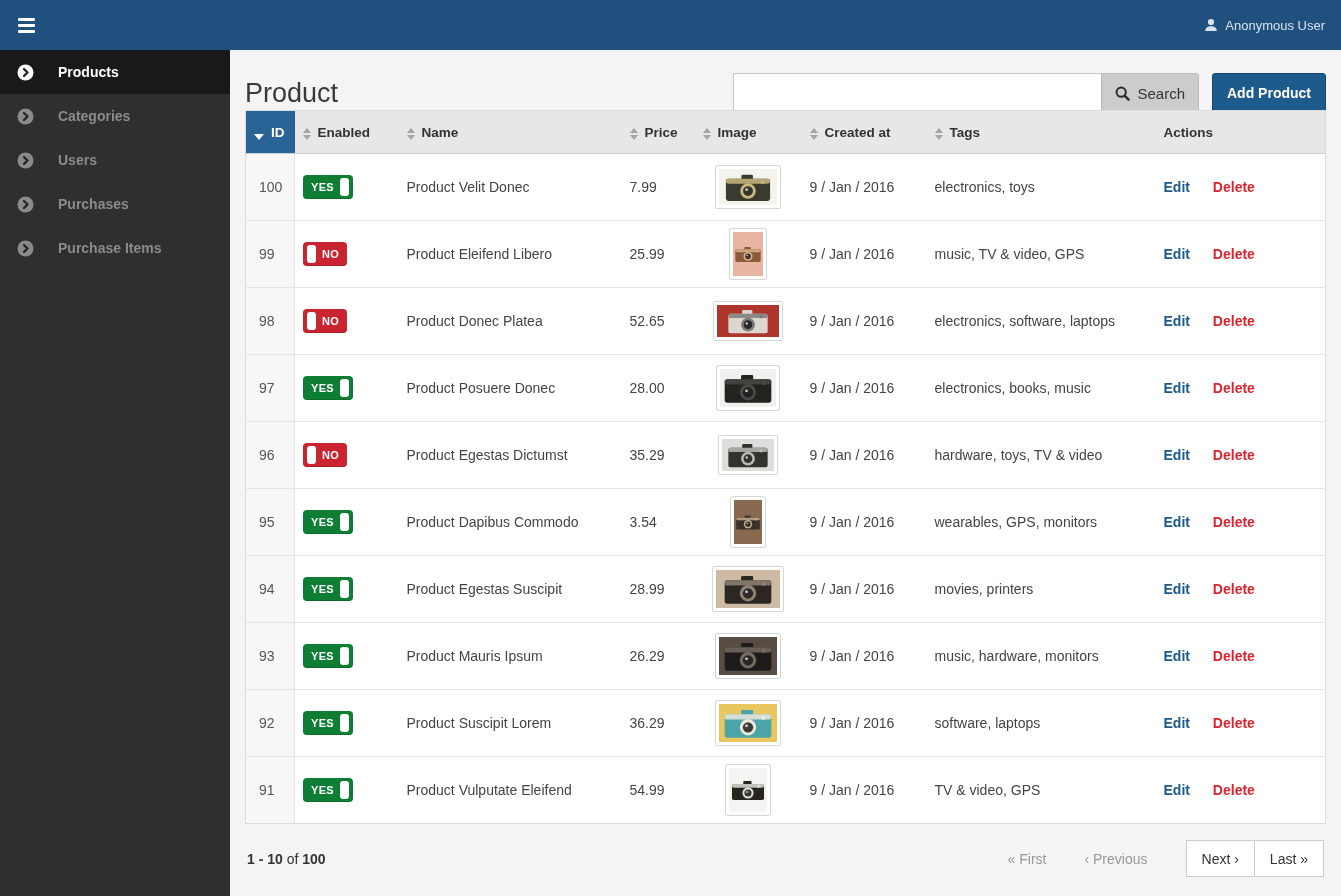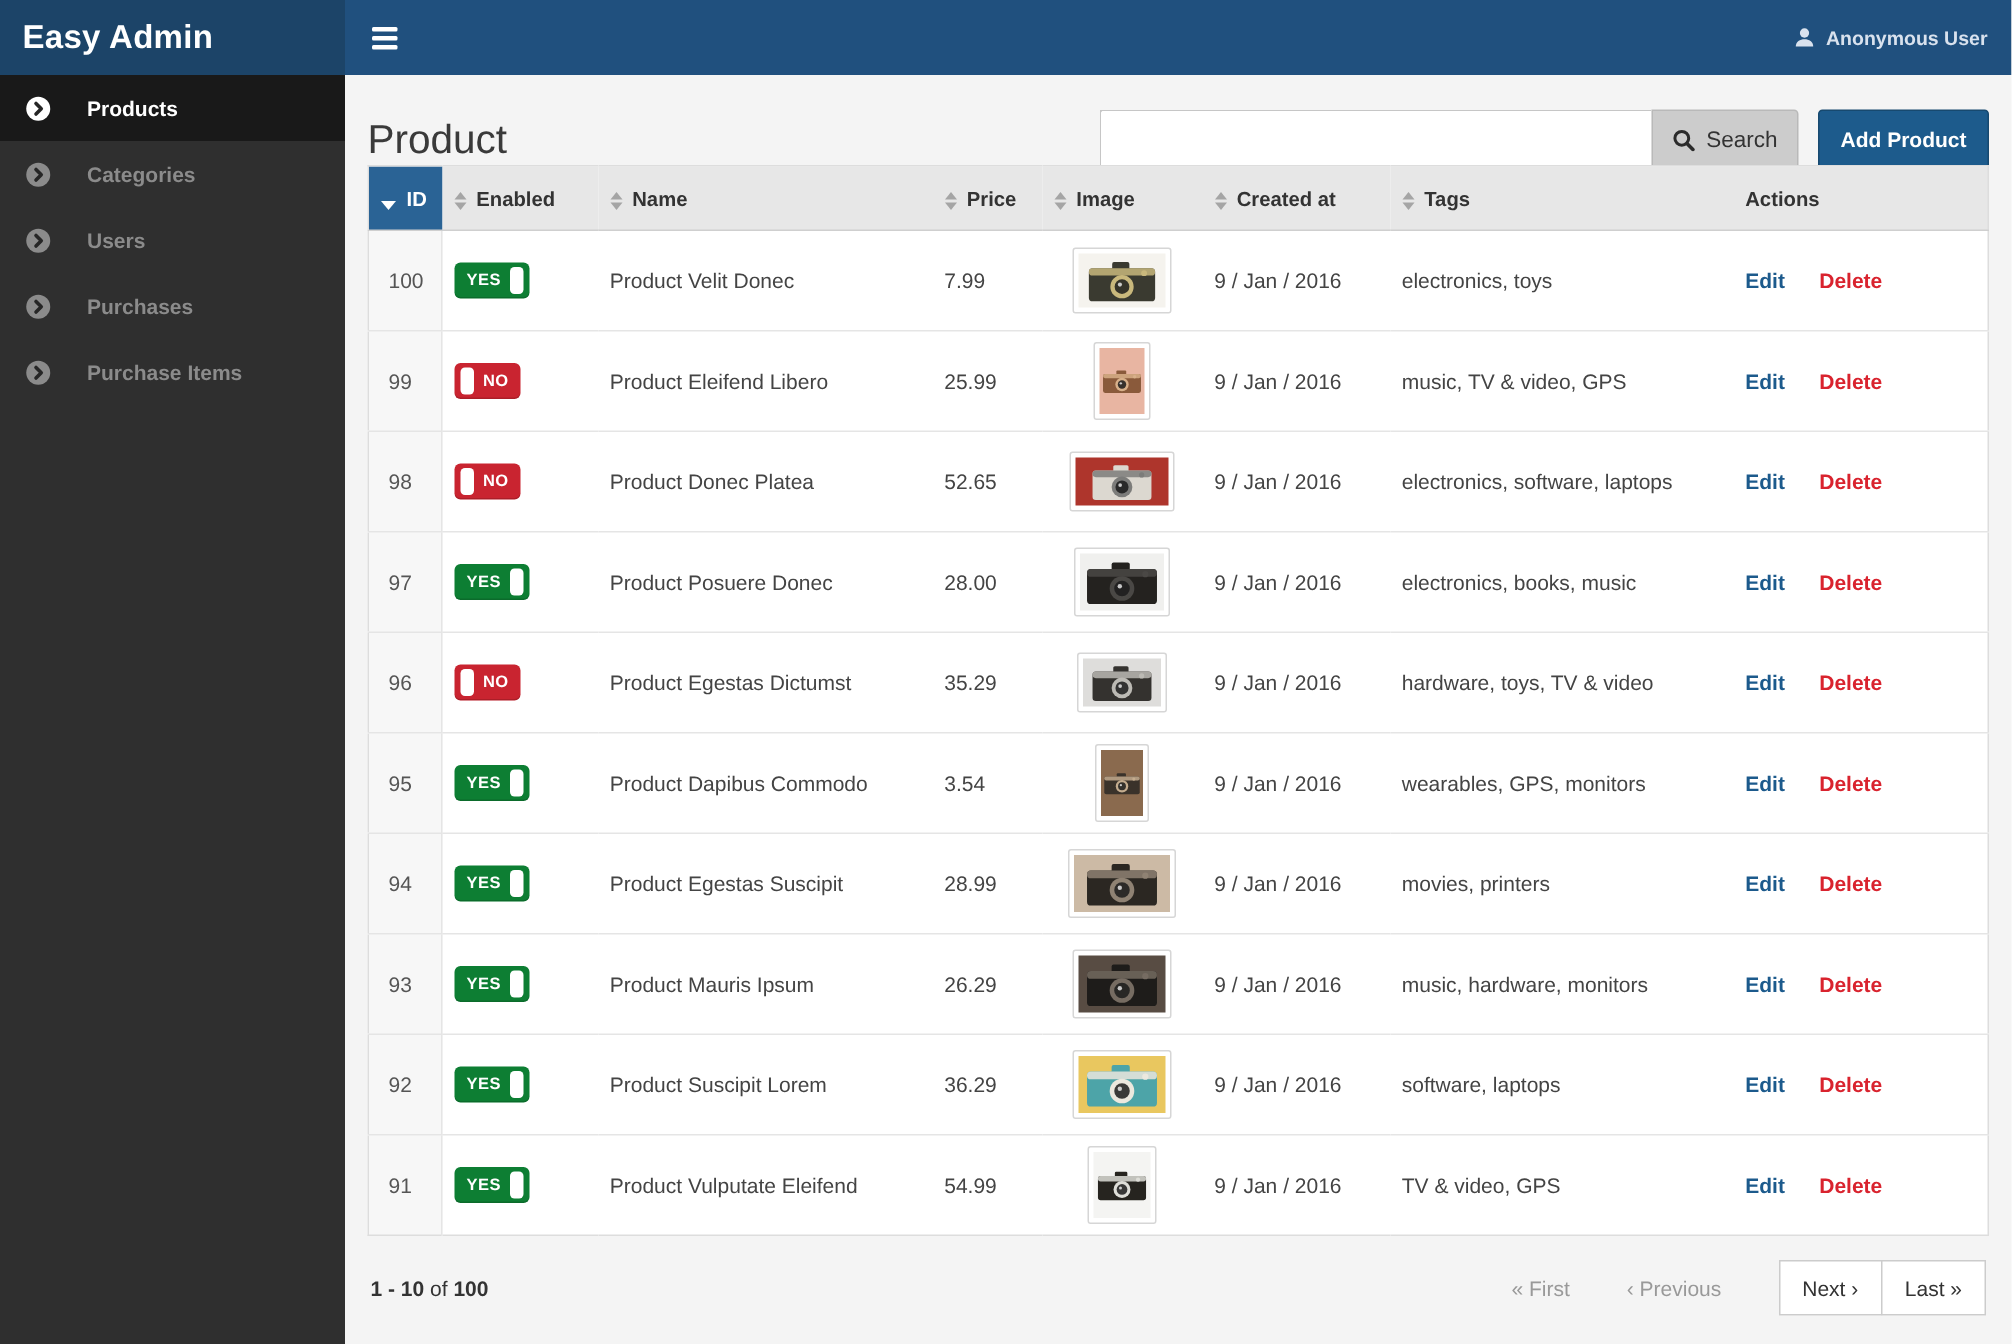--- a/index.html
+++ b/index.html
@@ -15,21 +15,21 @@
     width:230px; background:#1c4468; color:#fff;
     font-size:22px; font-weight:bold; display:flex; align-items:center;
     padding-left:15px; letter-spacing:.2px;
   }
   .topbar-main {
     flex:1; background:#20507e; display:flex; align-items:center;
     justify-content:space-between; padding:0 16px;
   }
   .bars { display:flex; flex-direction:column; gap:3px; cursor:pointer; padding:4px 2px; }
   .bars i { display:block; width:17px; height:3px; background:#fff; border-radius:1px; }
-  .user { color:#d9e2ee; font-weight:bold; font-size:13px; display:flex; align-items:center; gap:7px; }
+  .user { color:#d9e2ee; font-weight:normal; font-size:13px; display:flex; align-items:center; gap:7px; }
   .user svg { display:block; }
 
   
   .layout { display:flex; height:846px; }
   .sidebar { width:230px; background:#2f2f2f; flex:none; }
   .side-item {
     height:44px; display:flex; align-items:center; gap:24px; padding-left:17px;
     color:#8b8b8b; font-size:14px; font-weight:bold; cursor:pointer;
   }
   .side-item.active { background:#191919; color:#fff; }
@@ -109,21 +109,20 @@
   .pg-btn {
     background:#fff; border:1px solid #ccc; height:37px; padding:0 15px; font-size:14px;
     color:#333; cursor:pointer; font-family:"Liberation Sans", sans-serif;
   }
   .pg-btn + .pg-btn { margin-left:-1px; }
 </style>
 </head>
 <body>
 
 <div class="topbar">
-  <div class="logo">Easy Admin</div>
   <div class="topbar-main">
     <span class="bars">
         <i></i>
         <i></i>
         <i></i>
       </span>
     <span class="user">
       <svg width="14" height="14" viewBox="0 0 14 14">
         <circle cx="7" cy="4" r="3.1" fill="#d9e2ee"></circle>
         <path d="M1.2 13 C1.2 9.6 4 8.2 7 8.2 C10 8.2 12.8 9.6 12.8 13 Z" fill="#d9e2ee"></path>

